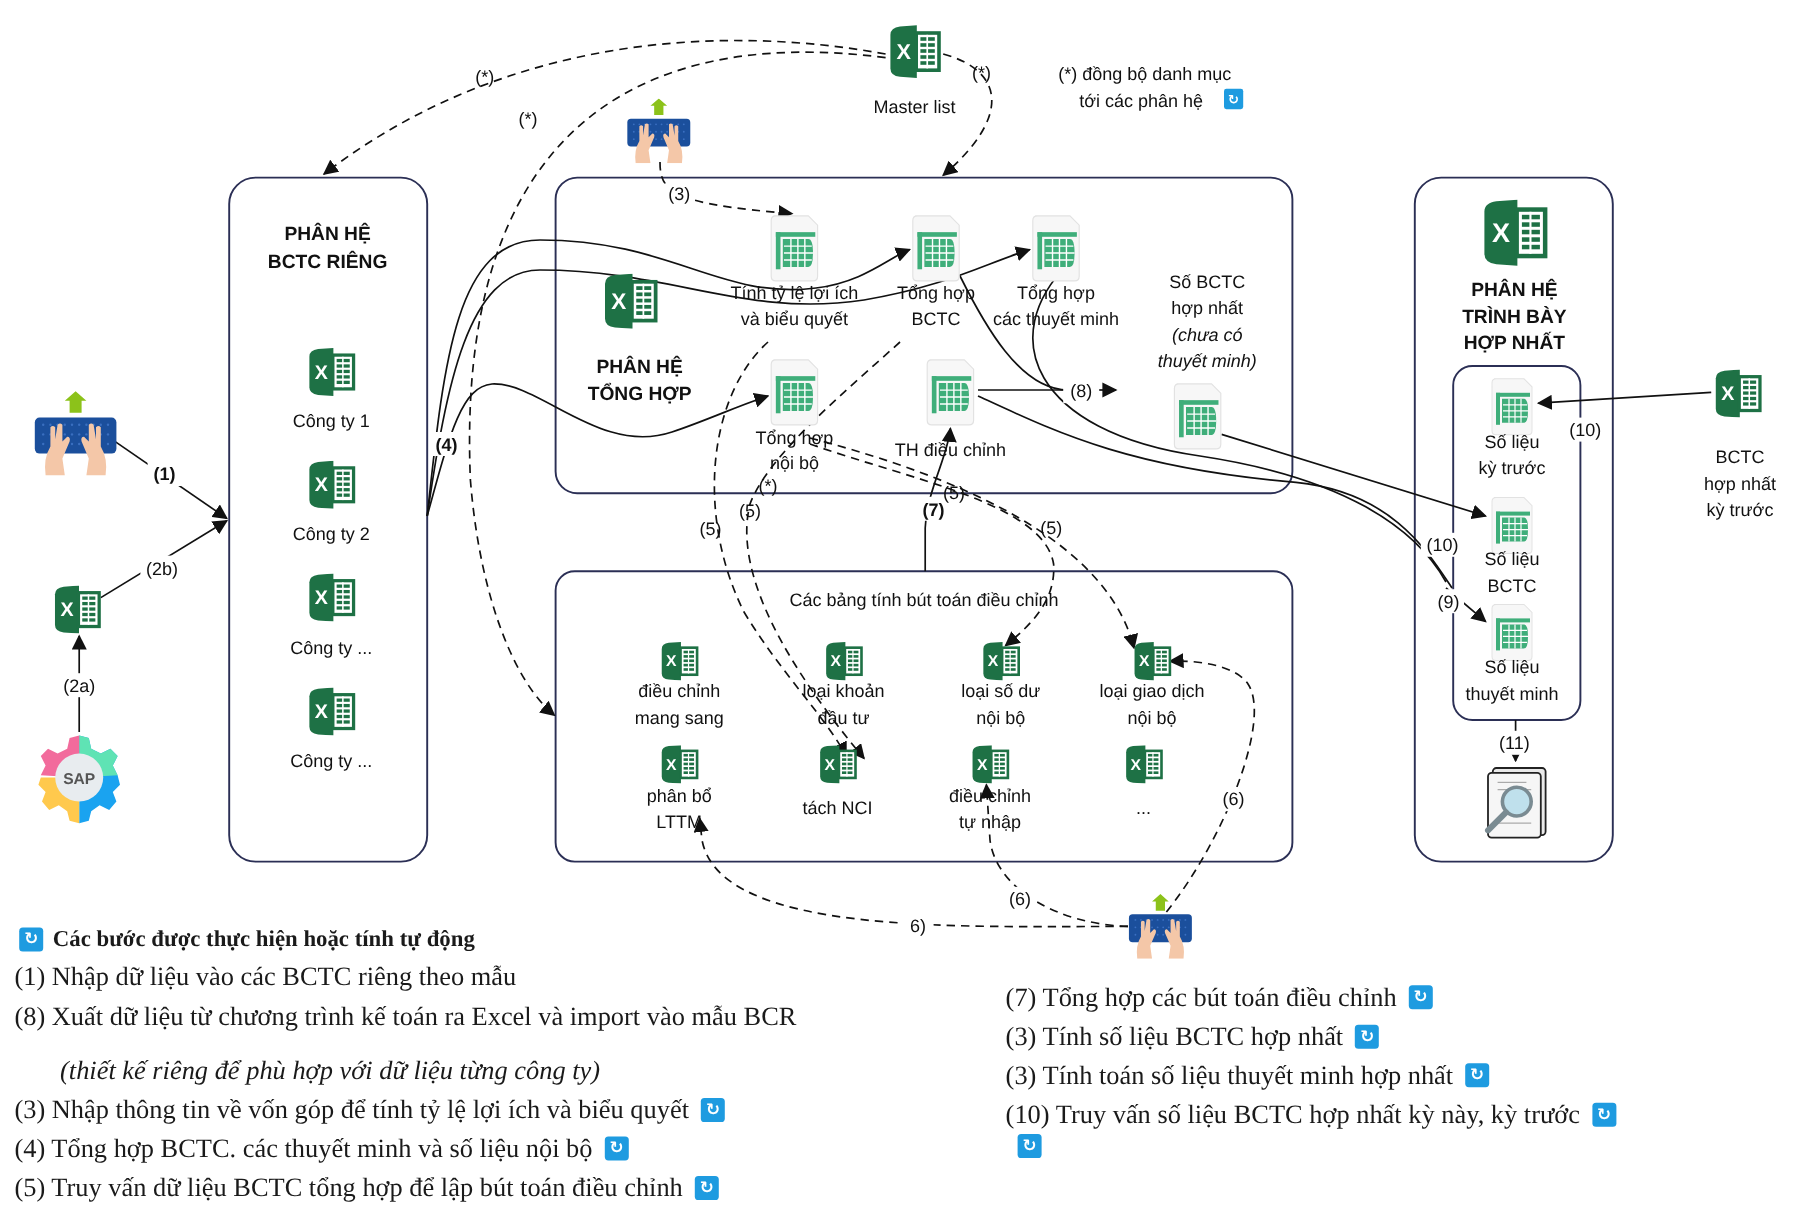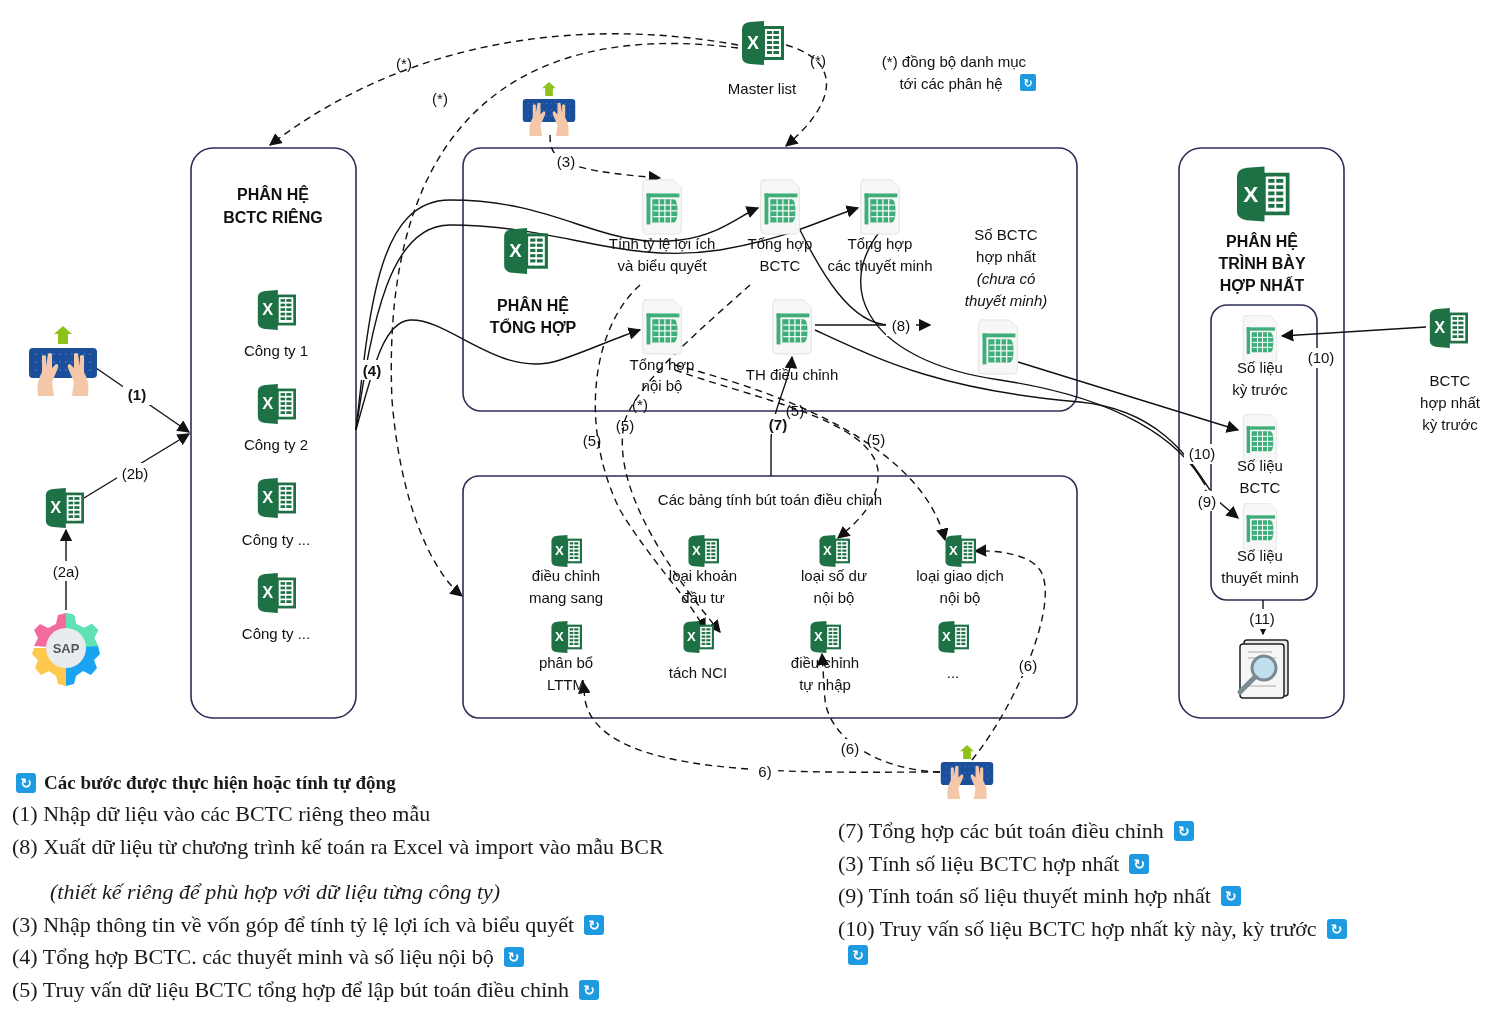--- a/index.html
+++ b/index.html
@@ -351,21 +351,21 @@
 <div class="legend-col" style="left:838px; top:815px;">
   <div class="row">
       <span>(7) Tổng hợp các bút toán điều chỉnh</span>
       <span class="auto"></span>
     </div>
   <div class="row">
       <span>(3) Tính số liệu BCTC hợp nhất</span>
       <span class="auto"></span>
     </div>
   <div class="row">
-      <span>(9) Tính toán số liệu thuyết minh hợp nhất</span>
+      <span>(3) Tính toán số liệu thuyết minh hợp nhất</span>
       <span class="auto"></span>
     </div>
   <div class="row">
       <span>(10) Truy vấn số liệu BCTC hợp nhất kỳ này, kỳ trước</span>
       <span class="auto"></span>
     </div>
   <div class="row">
       <span class="auto"></span>
     </div>
 </div>

